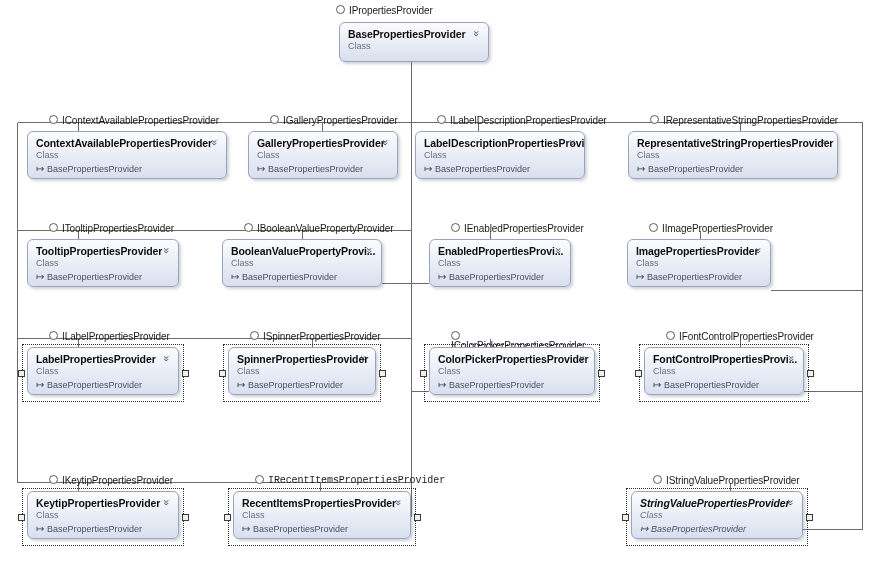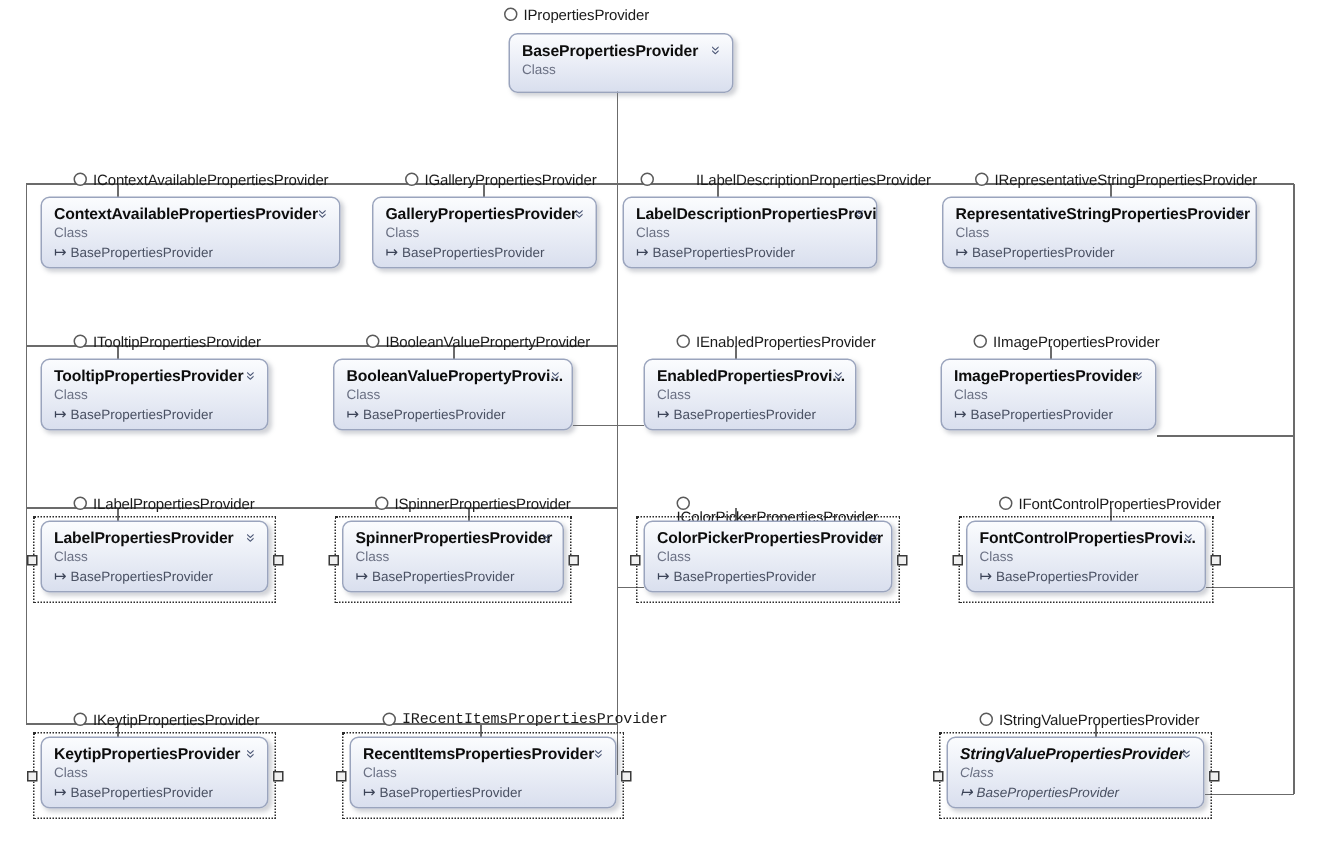--- a/index.html
+++ b/index.html
@@ -192,21 +192,21 @@
           <span class="lolli-label">IGalleryPropertiesProvider</span>
         </div>
         <div class="box" style="left: 0px; top: 0px; width: 150px; height: 48px;">
           <div class="box-title">GalleryPropertiesProvider</div>
           <div class="box-stereo">Class</div>
           <div class="box-base"><span class="base-arrow">↦</span><span>BasePropertiesProvider</span></div>
           <div class="chev" style="transform: rotate(90deg);">»</div>
         </div>
       </div>
       <div class="node" style="left: 415px; top: 131px; width: 194px;">
-        <div class="lolli" style="left: 12px; top: -16px; gap: 24px;">
+        <div class="lolli" style="left: 22px; top: -16px;">
           <span class="lolli-circle"></span>
           <span class="lolli-label">ILabelDescriptionPropertiesProvider</span>
         </div>
         <div class="box" style="left: 0px; top: 0px; width: 170px; height: 48px;">
           <div class="box-title">LabelDescriptionPropertiesProvider</div>
           <div class="box-stereo">Class</div>
           <div class="box-base"><span class="base-arrow">↦</span><span>BasePropertiesProvider</span></div>
           <div class="chev" style="transform: rotate(90deg);">»</div>
         </div>
       </div>

